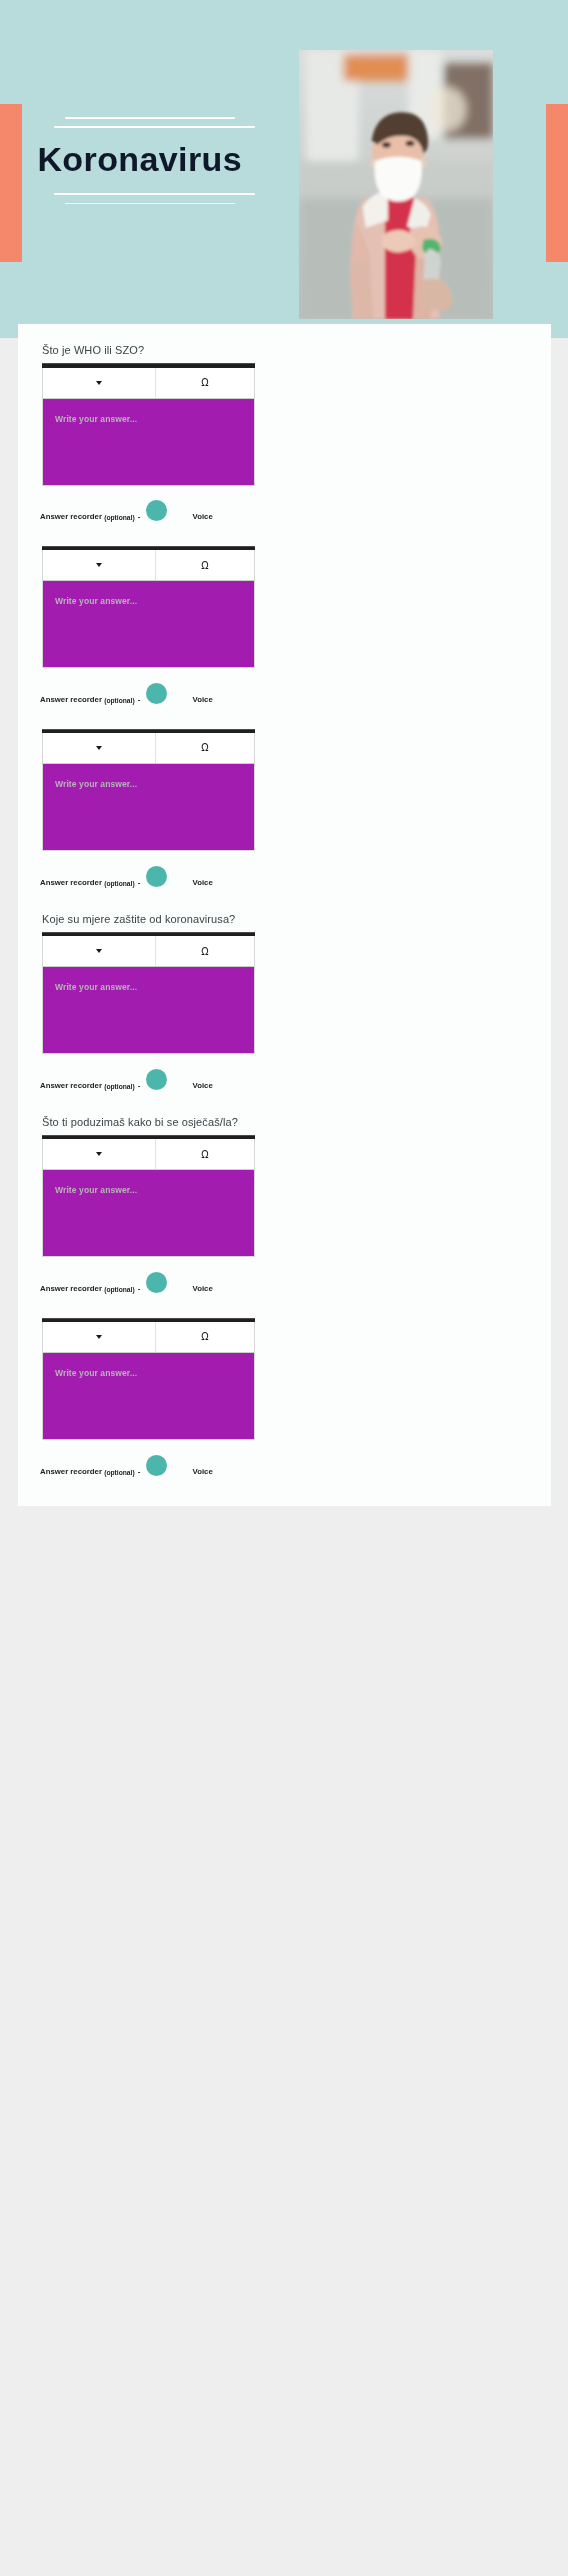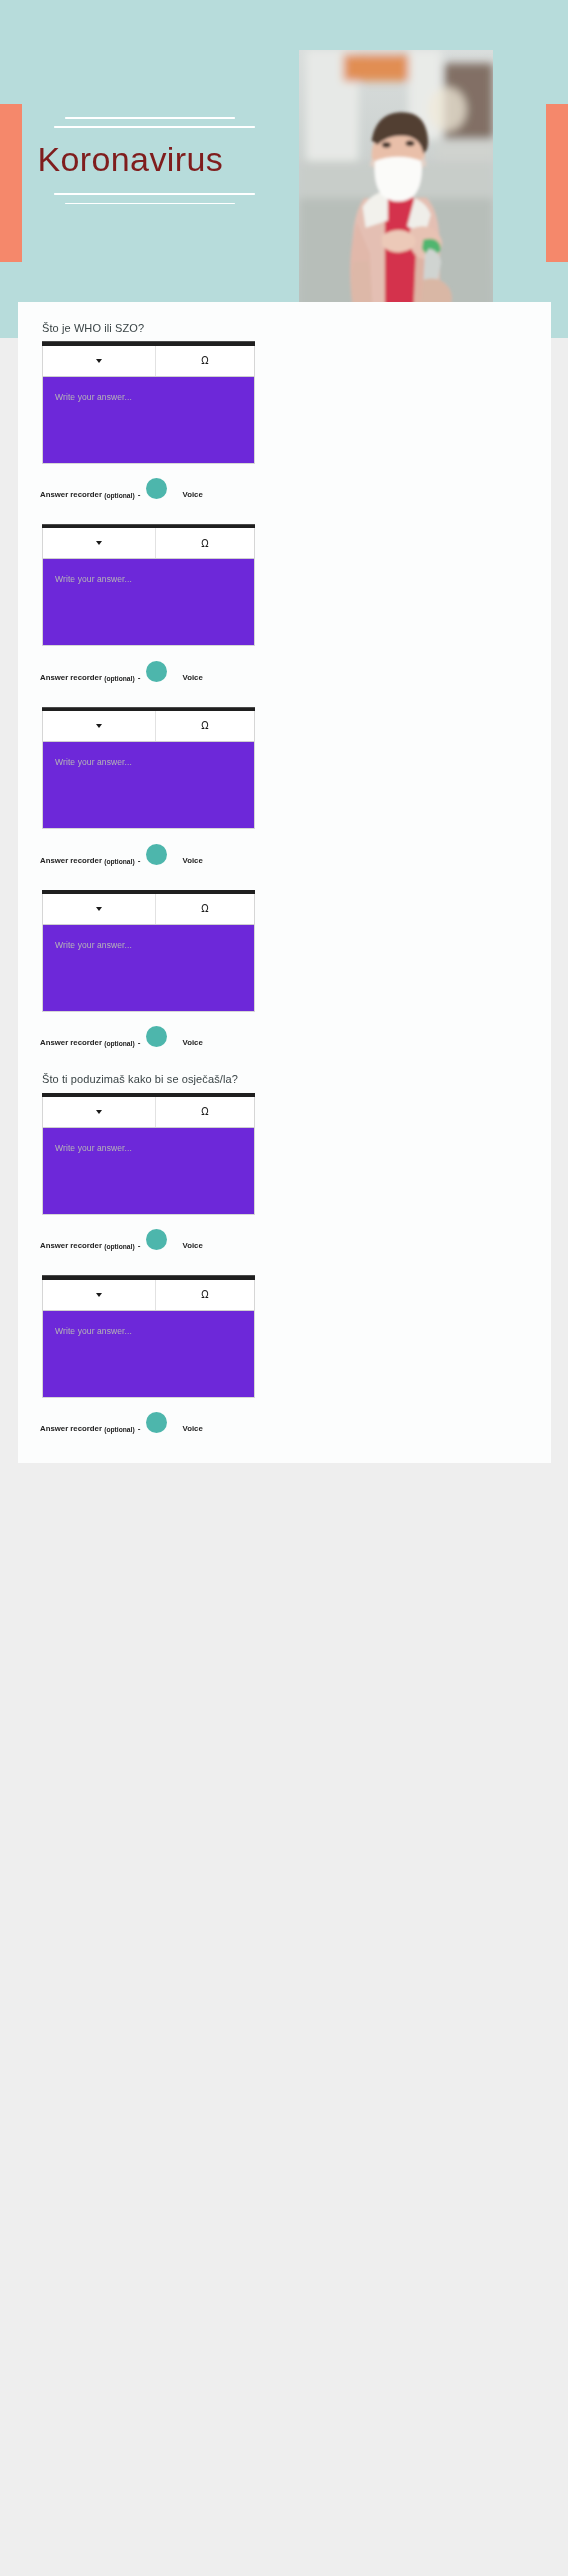--- a/index.html
+++ b/index.html
@@ -54,22 +54,22 @@
   }
   .rule.thin   { height: 1.5px; }
 
   .rule-group-top .rule.a    { width: 170px; margin-left: 38px; }
   .rule-group-top .rule.b    { width: 201px; margin-left: 27px; margin-top: 7.4px; }
   .rule-group-bottom .rule.a { width: 201px; margin-left: 27px; }
   .rule-group-bottom .rule.b { width: 170px; margin-left: 38px; margin-top: 7.4px; }
 
   .hero-title {
     font-size: 34px;
-    font-weight: 400;
-    color: #7f1d1d;
+    font-weight: 700;
+    color: #0f172a;
     letter-spacing: 0.4px;
     line-height: 1.25;
     padding-left: 10.4px;
     white-space: nowrap;
   }
 
   
   .photo {
     position: absolute;
     left: 299px;
@@ -78,21 +78,21 @@
     height: 269px;
     overflow: hidden;
     background: #cfd6d6;
   }
   .photo svg { display: block; width: 100%; height: 100%; }
 
   
   .card {
     position: absolute;
     left: 18px;
-    top: 302px;
+    top: 324px;
     width: 533px;
     background: #fcfdfd;
     padding: 19px 0 30px 0;
   }
 
   .question-block { padding: 0 0 0 0; }
 
   .q-title {
     font-size: 11px;
     font-weight: 400;
@@ -155,21 +155,22 @@
   .omega-icon {
     font-size: 9.6px;
     color: #1a1a1a;
     line-height: 1;
     font-family: "DejaVu Sans", sans-serif;
   }
 
   .answer-area {
     min-height: 86px;
     padding: 12px 12px 12px 12px;
-    background: #6d28d9;
+    background: #a21caf;
+    font-weight: bold;
   }
   .answer-placeholder {
     font-size: 8.5px;
     color: #b6b6b6;
     letter-spacing: 0.1px;
   }
 
   
   .recorder-row {
     display: flex;
@@ -201,21 +202,21 @@
     height: 21px;
     border-radius: 50%;
     background: #4db6ac;
     margin-left: 5.2px;
     flex: none;
   }
   .rec-voice {
     font-size: 7.8px;
     font-weight: 700;
     color: #222222;
-    margin-left: 16px;
+    margin-left: 26px;
   }
 
   .block-gap { height: 25px; }
 </style>
 </head>
 <body>
 
 <div id="page">
 
   <div class="header">
@@ -362,20 +363,21 @@
         <span class="rec-label">Answer recorder</span>
         <span class="rec-optional">(optional)</span>
         <span class="rec-dash">-</span>
         <span class="rec-circle"></span>
         <span class="rec-voice">Voice</span>
       </div>
     </div>
     <div class="block-gap"></div>
 
     <div class="question-block">
+      <div class="q-title">Koje su mjere zaštite od koronavirusa?</div>
       <div class="q-underline"></div>
       <div class="toolbar-topline"></div>
       <div class="editor">
         <div class="toolbar">
           <div class="tb-group g1">
             <span class="caret-icon"></span>
           </div>
           <div class="tb-group g2">
             <span class="omega-icon">Ω</span>
           </div>

